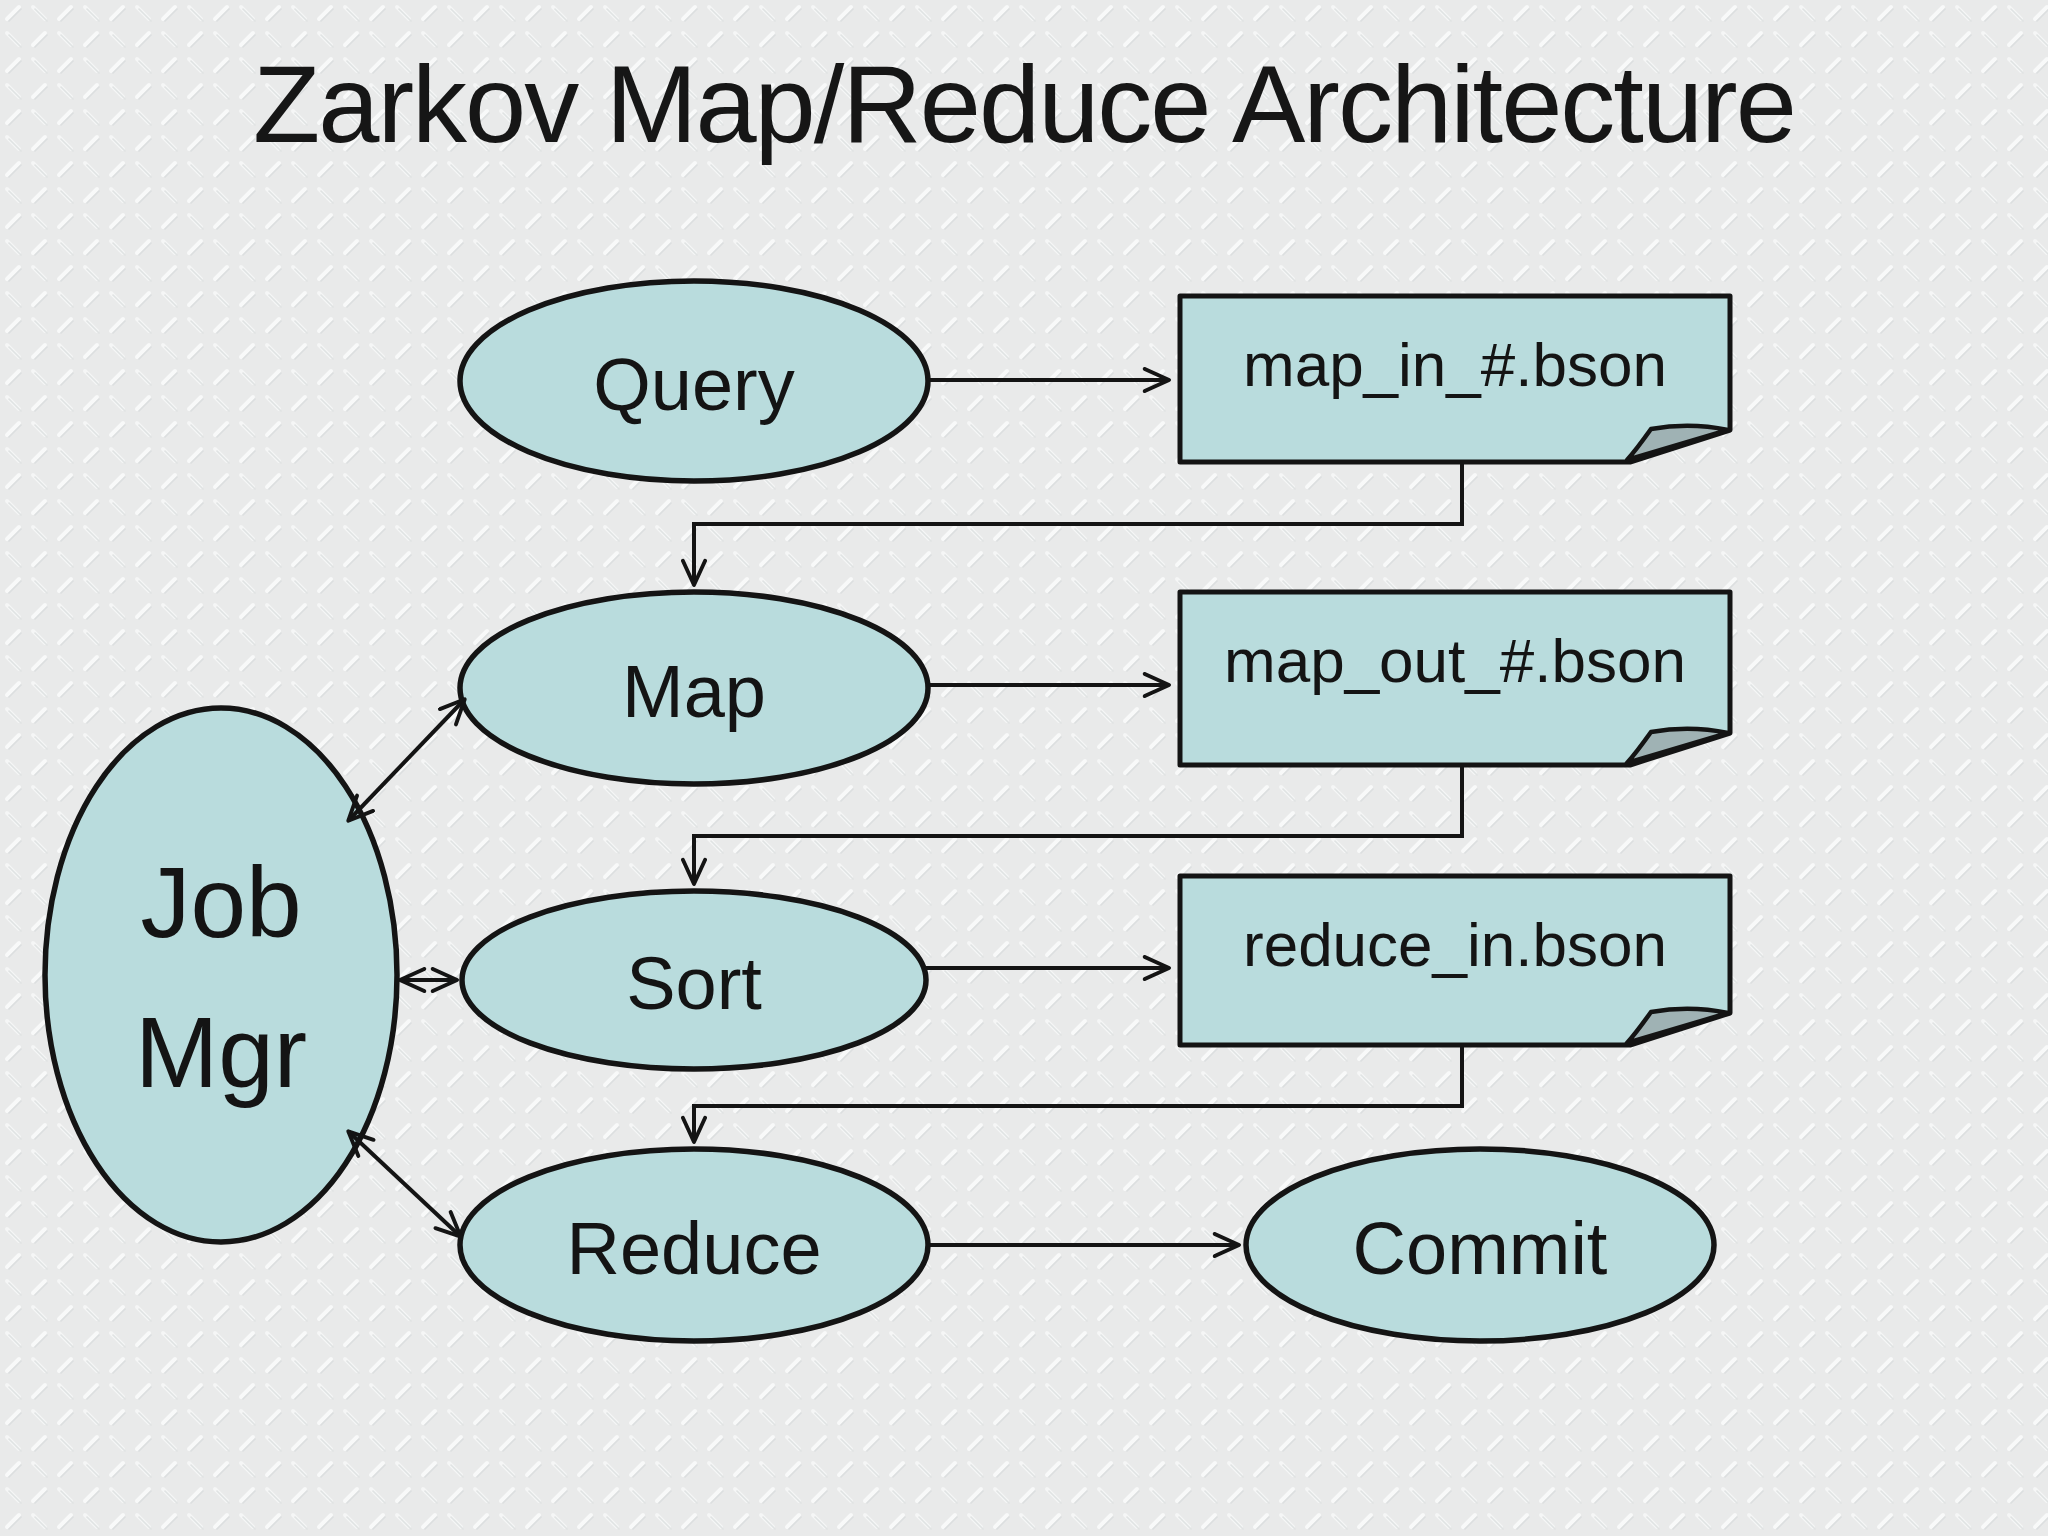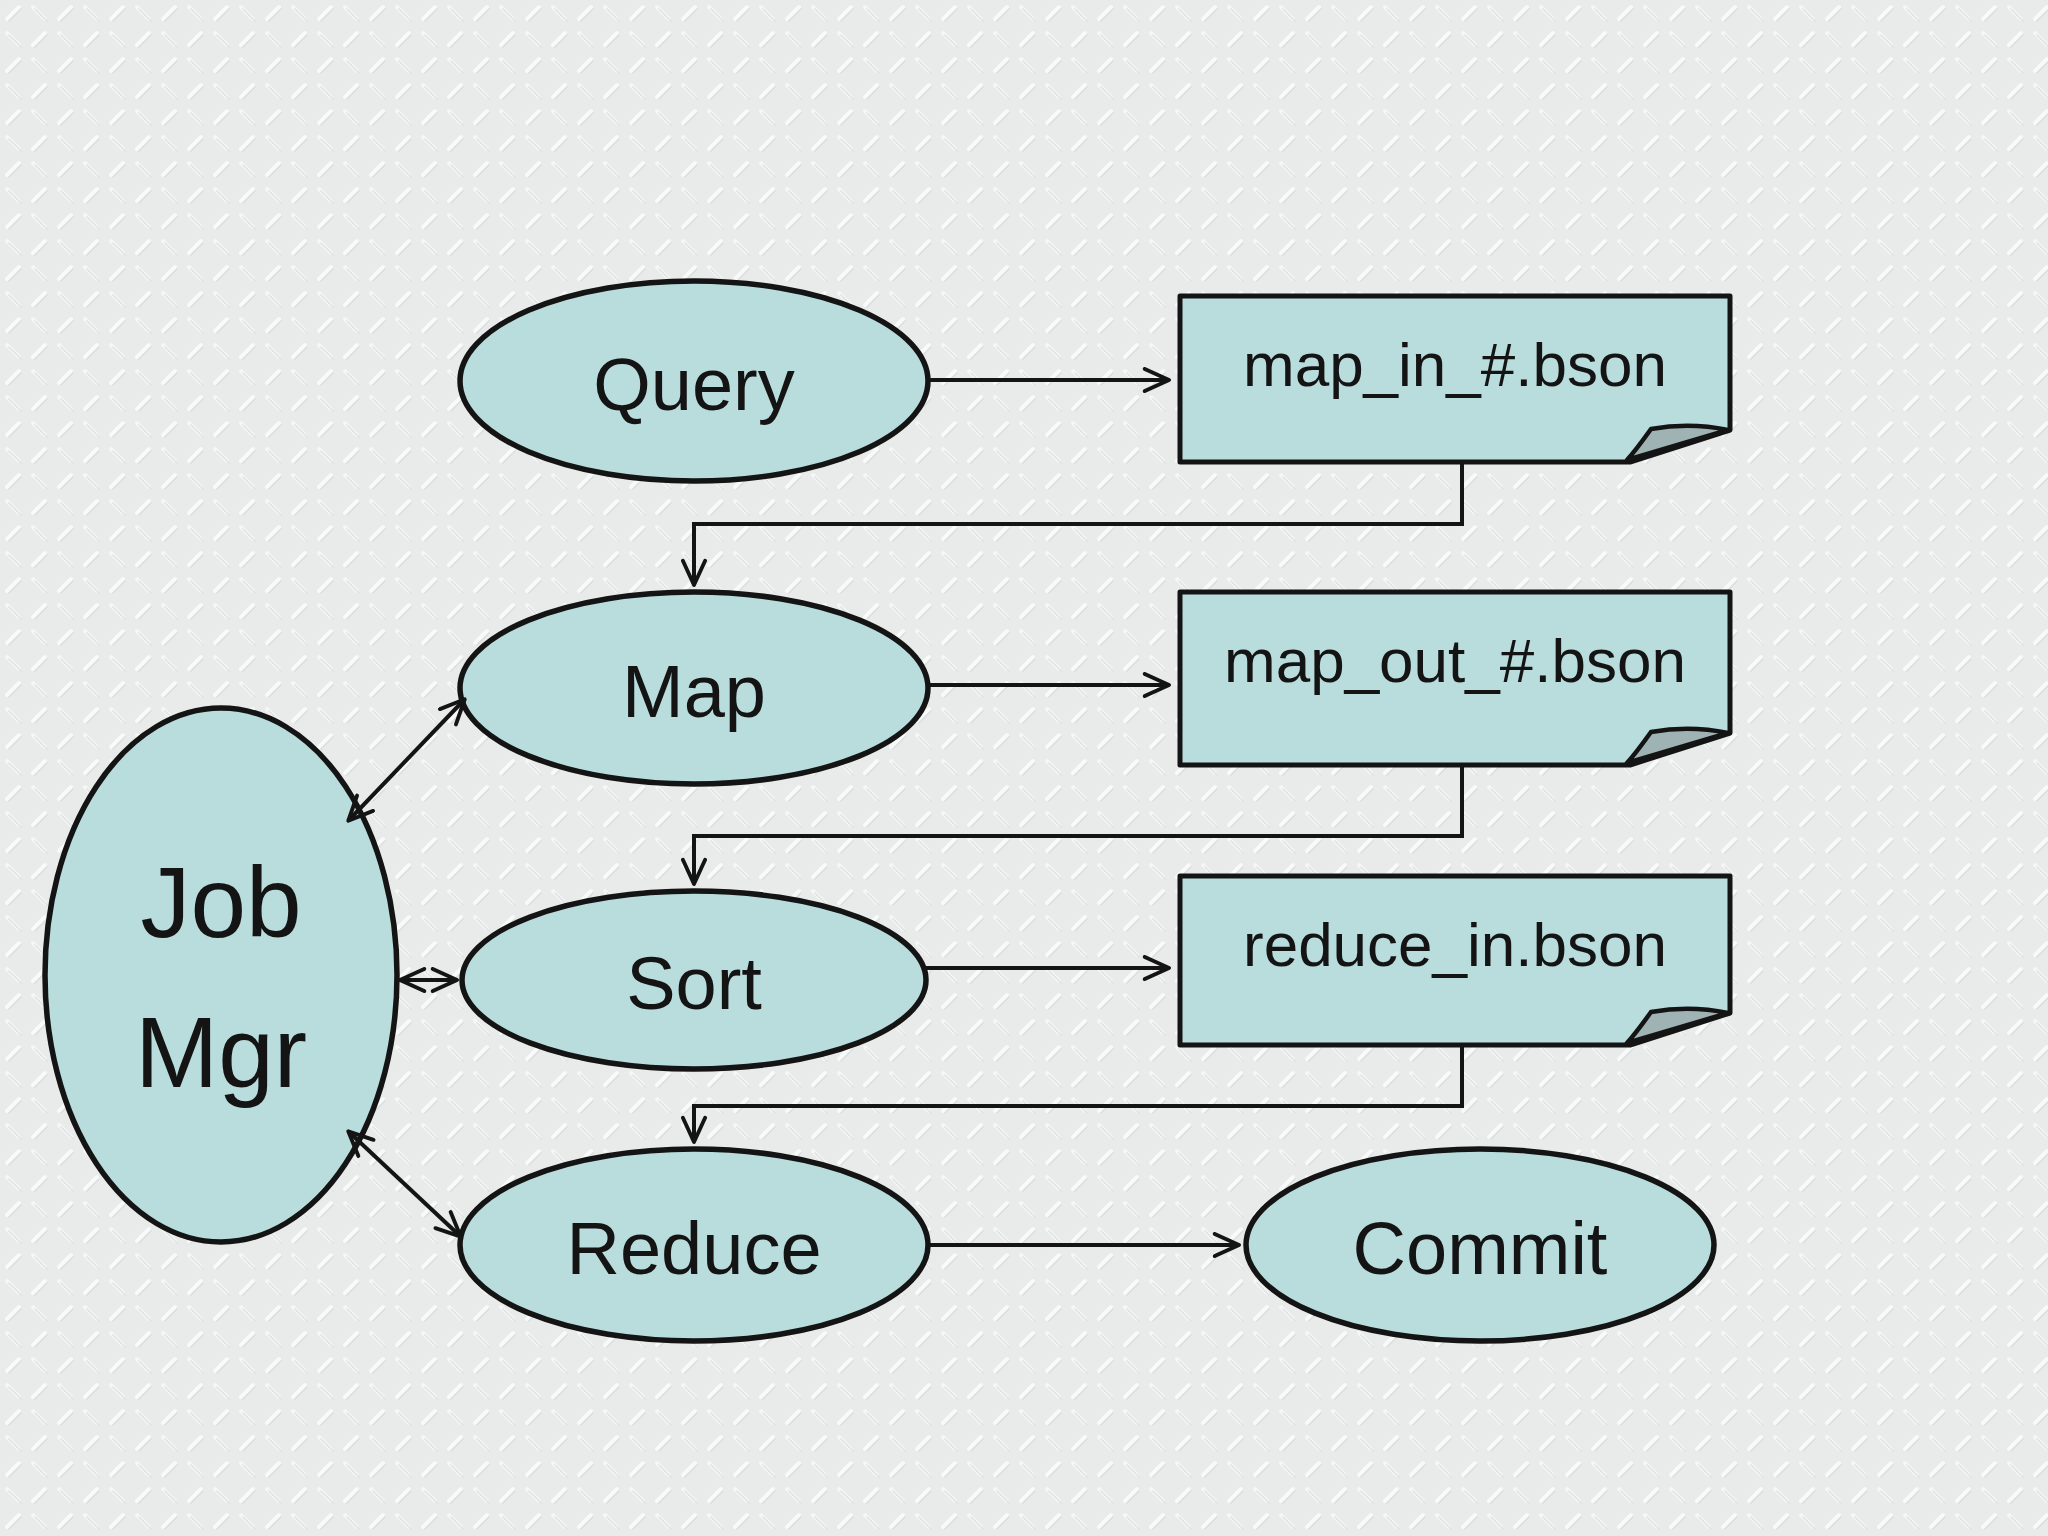--- a/index.html
+++ b/index.html
@@ -95,13 +95,14 @@
     <text class="node-label" x="1480" y="1248" text-anchor="middle" dominant-baseline="central">Commit</text>
 
     <text class="job-label" x="221" y="902" text-anchor="middle" dominant-baseline="central">Job</text>
     <text class="job-label" x="221" y="1052" text-anchor="middle" dominant-baseline="central">Mgr</text>
 
     <text class="doc-label" x="1455" y="364" text-anchor="middle" dominant-baseline="central">map_in_#.bson</text>
     <text class="doc-label" x="1455" y="660" text-anchor="middle" dominant-baseline="central">map_out_#.bson</text>
     <text class="doc-label" x="1455" y="944" text-anchor="middle" dominant-baseline="central">reduce_in.bson</text>
   </svg>
 
+  <div class="title">Zarkov Map/Reduce Architecture</div>
 </div>
 
 </body></html>

